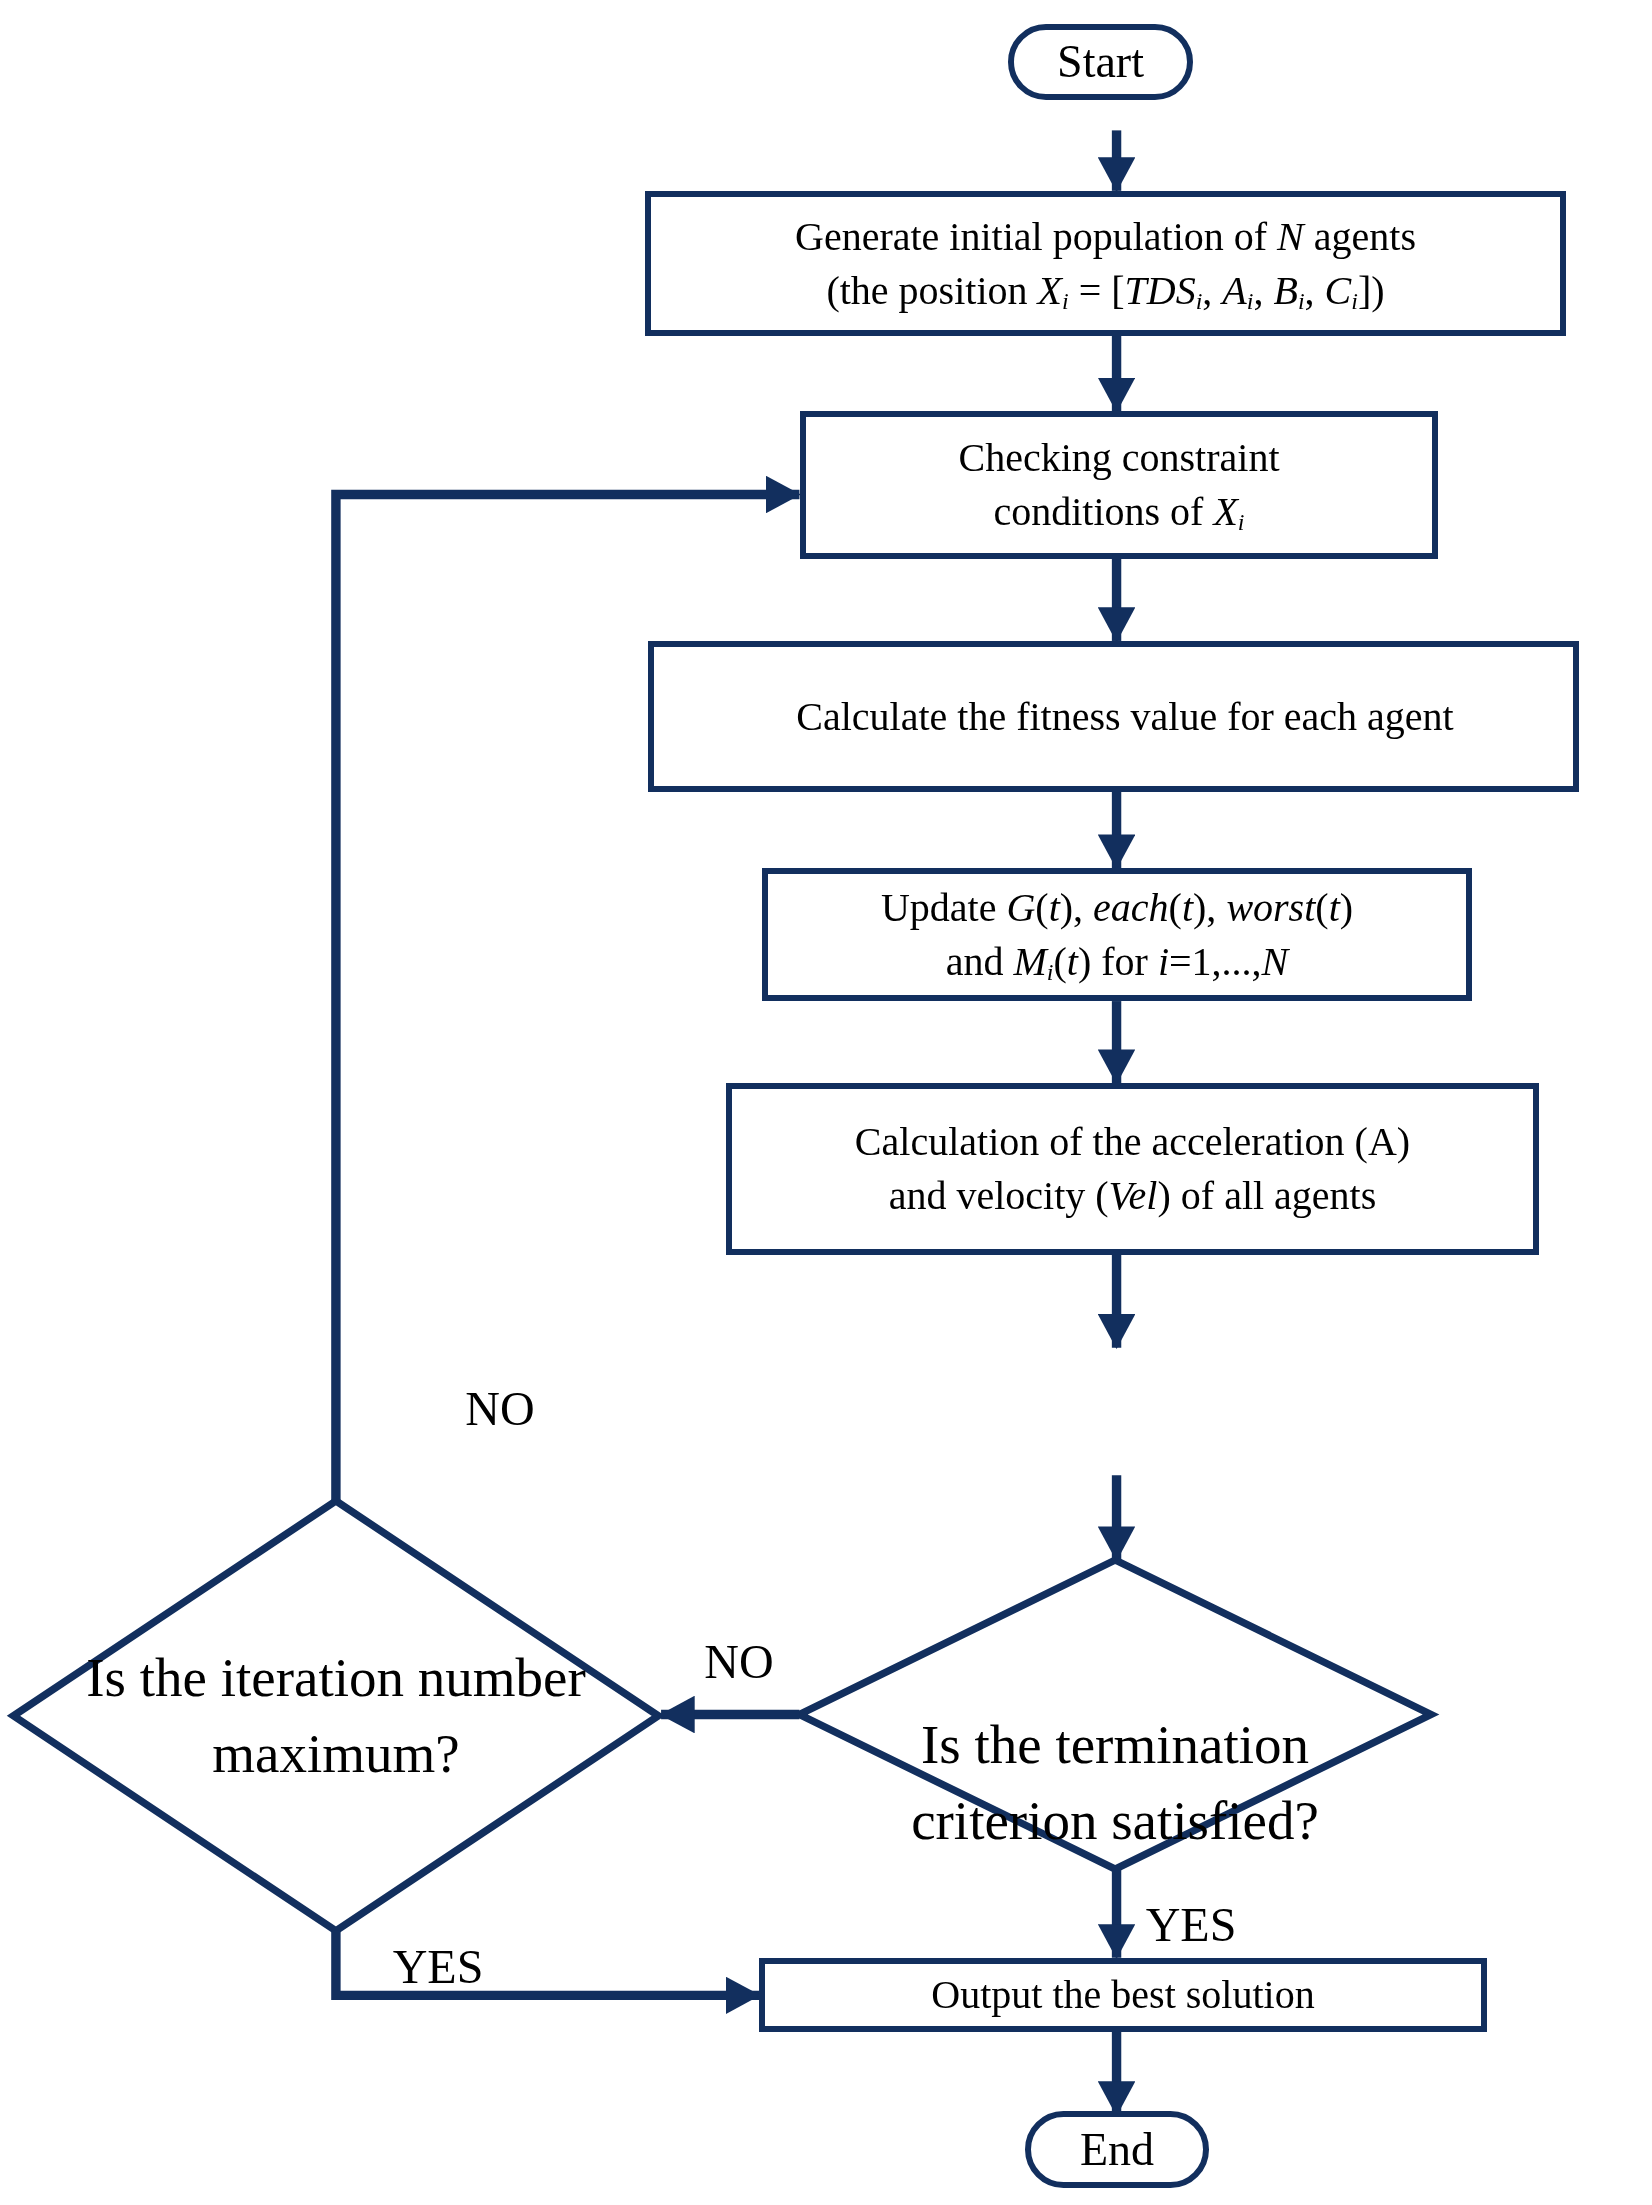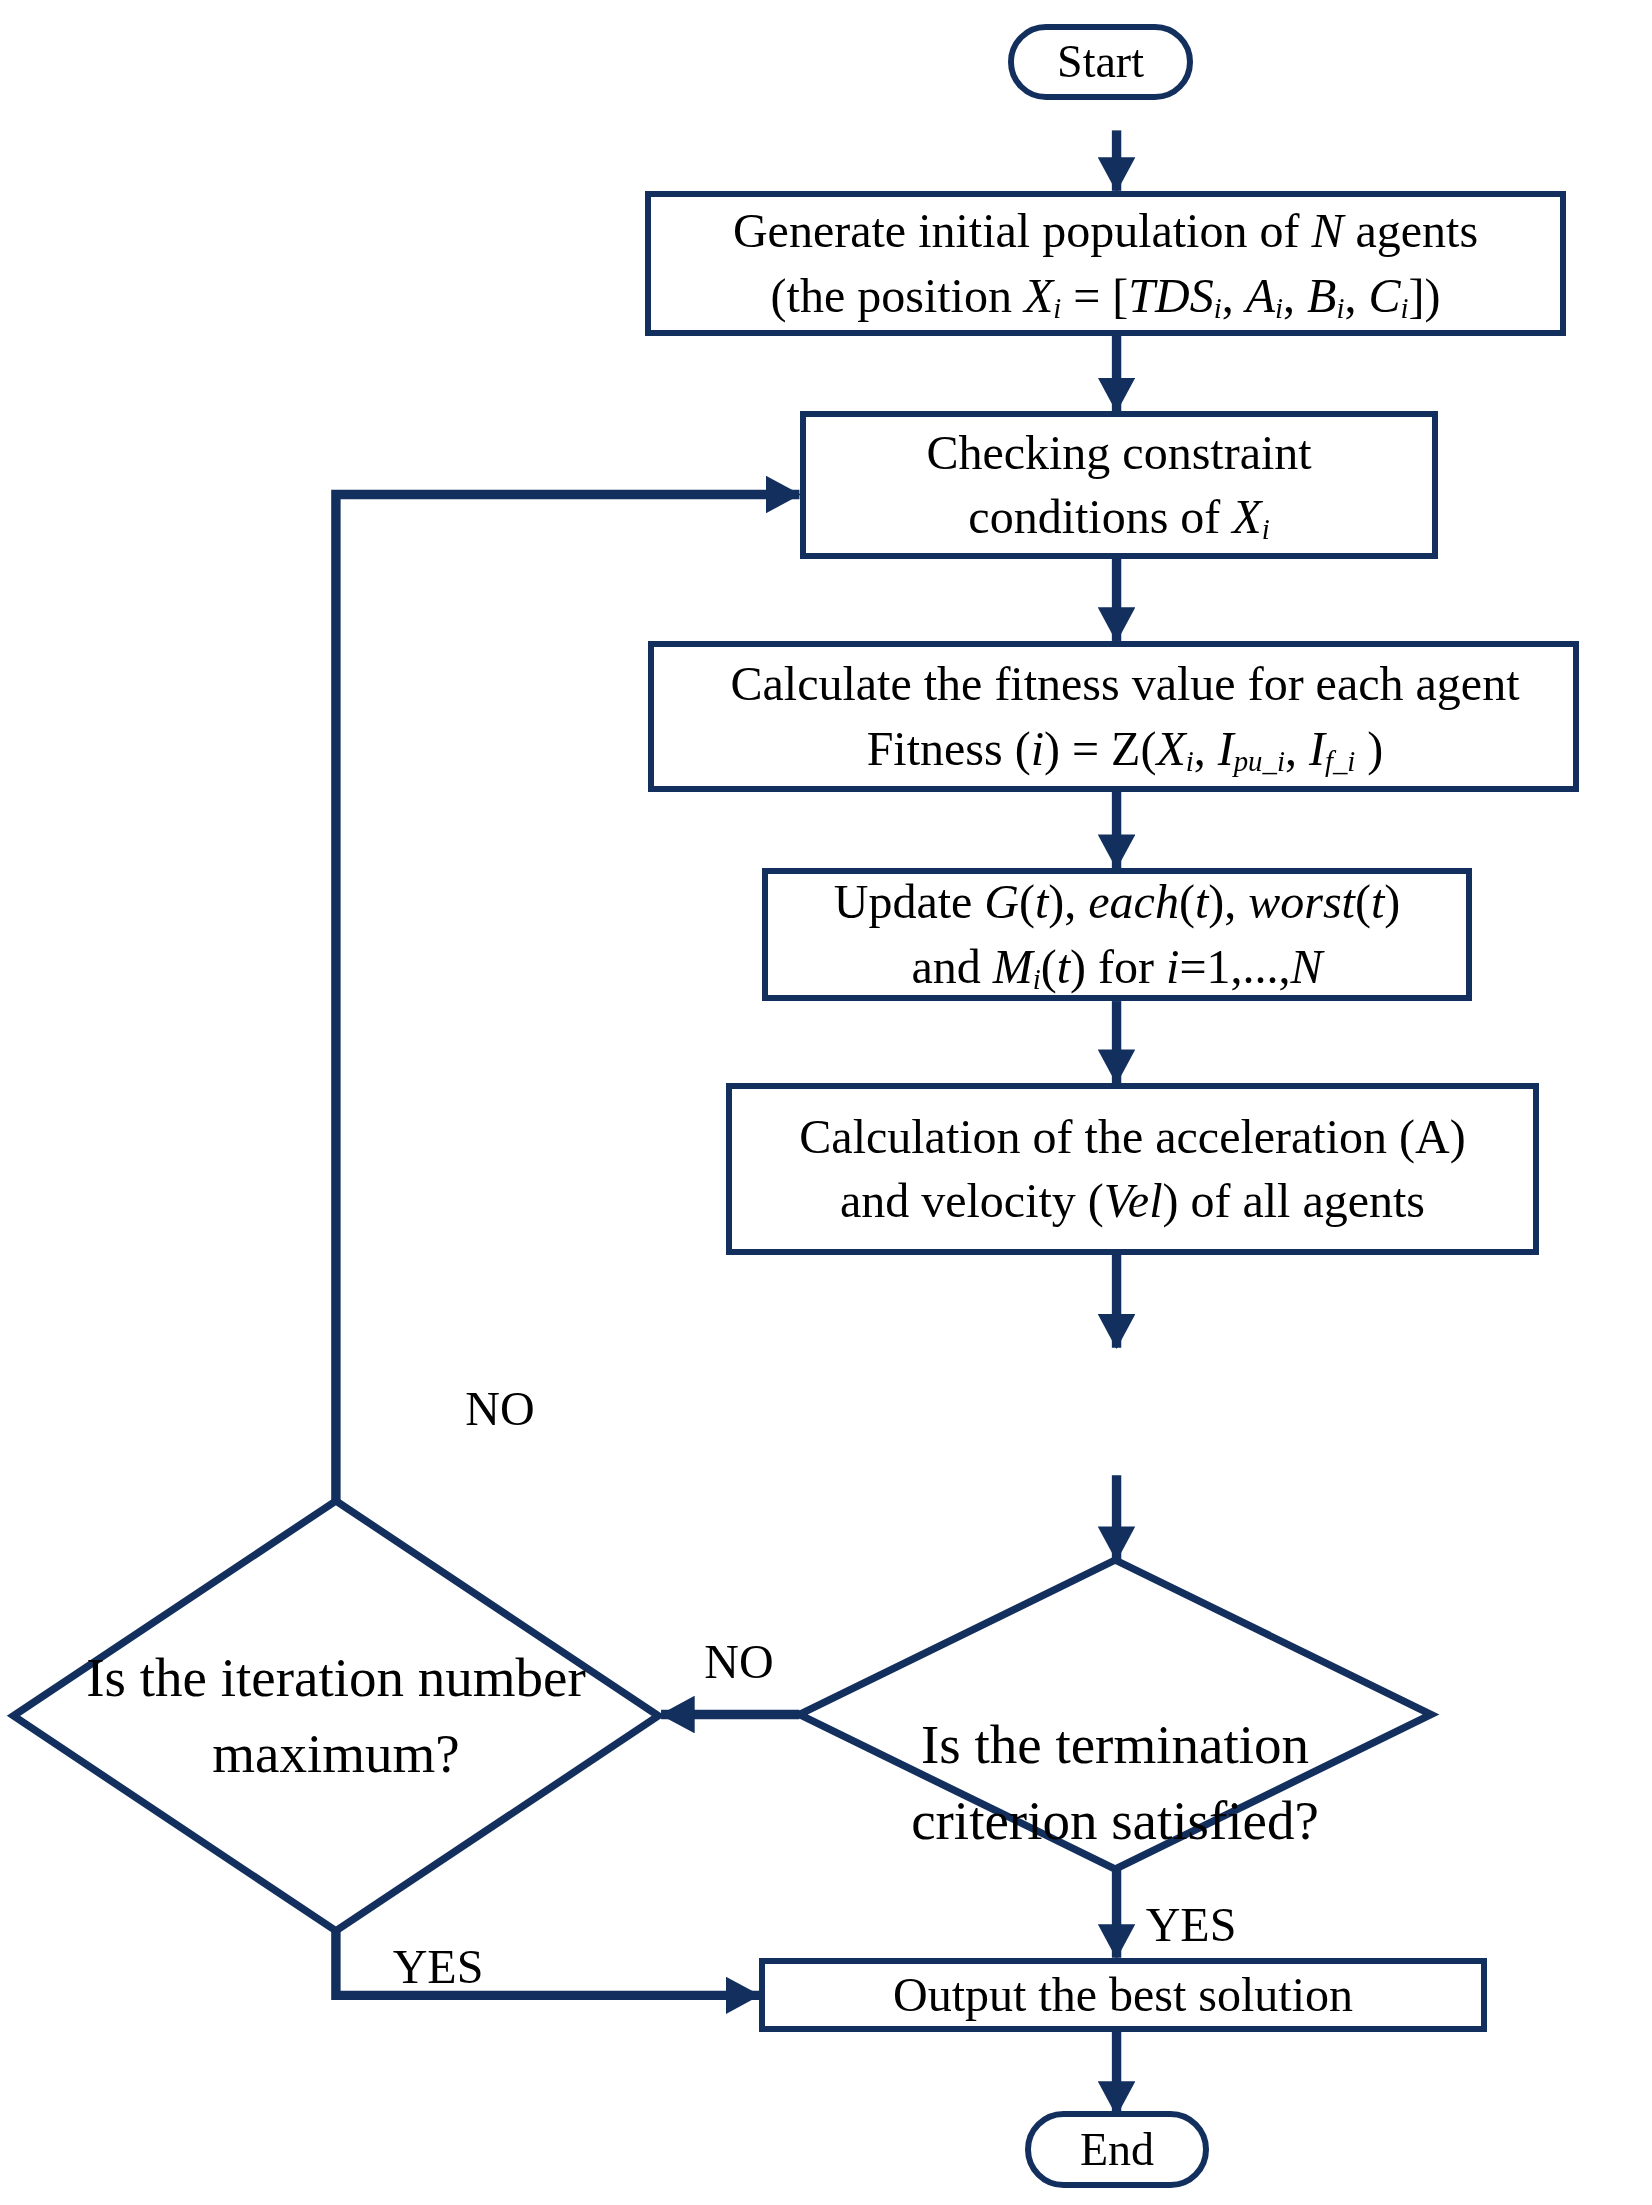--- a/index.html
+++ b/index.html
@@ -9,21 +9,21 @@
     font-family:"Liberation Serif", serif; color:var(--ink);
   }
   .wires { position:absolute; left:0; top:0; }
   .edge { stroke:var(--line); stroke-width:14; fill:none; }
   .dshape { fill:var(--bg); stroke:var(--line); stroke-width:11; }
   .ahead { fill:var(--line); }
   .node {
     position:absolute; box-sizing:border-box; background:var(--bg);
     border:6.7px solid var(--line); display:flex; flex-direction:column;
     align-items:center; justify-content:center; text-align:center;
-    font-size:48px; line-height:1.34; color:var(--ink);
+    font-size:40px; line-height:1.34; color:var(--ink);
   }
   .terminator { border-radius:60px; font-size:46px; }
   .dtext {
     position:absolute; transform:translate(-50%,-50%); text-align:center;
     font-size:55px; line-height:1.38; white-space:nowrap; color:var(--ink);
   }
   .elabel {
     position:absolute; transform:translate(-50%,-50%);
     font-size:48px; color:var(--ink); white-space:nowrap;
   }
@@ -81,21 +81,20 @@
   <div class="node" style="left:800px; top:411px; width:638px; height:148px;">
     <div>
         <div class="tline"><span>Checking constraint</span></div>
         <div class="tline"><span>conditions of </span><span class="it">X</span><span class="it sb">i</span></div>
       </div>
   </div>
 
   <div class="node" style="left:648px; top:641px; width:931px; height:151px;padding-left:23px;">
     <div>
         <div class="tline"><span>Calculate the fitness value for each agent</span></div>
-        <div class="tline"><span>Fitness (</span><span class="it">i</span><span>) = Z(</span><span class="it">X</span><span class="it sb">i</span><span>, </span><span class="it">I</span><span class="it sb">pu_i</span><span>, </span><span class="it">I</span><span class="it sb">f_i</span><span> )</span></div>
       </div>
   </div>
 
   <div class="node" style="left:762px; top:868px; width:710px; height:133px;">
     <div>
         <div class="tline"><span>Update </span><span class="it">G</span><span>(</span><span class="it">t</span><span>), </span><span class="it">each</span><span>(</span><span class="it">t</span><span>), </span><span class="it">worst</span><span>(</span><span class="it">t</span><span>)</span></div>
         <div class="tline"><span>and </span><span class="it">M</span><span class="it sb">i</span><span>(</span><span class="it">t</span><span>) for </span><span class="it">i</span><span>=1,...,</span><span class="it">N</span></div>
       </div>
   </div>
 

